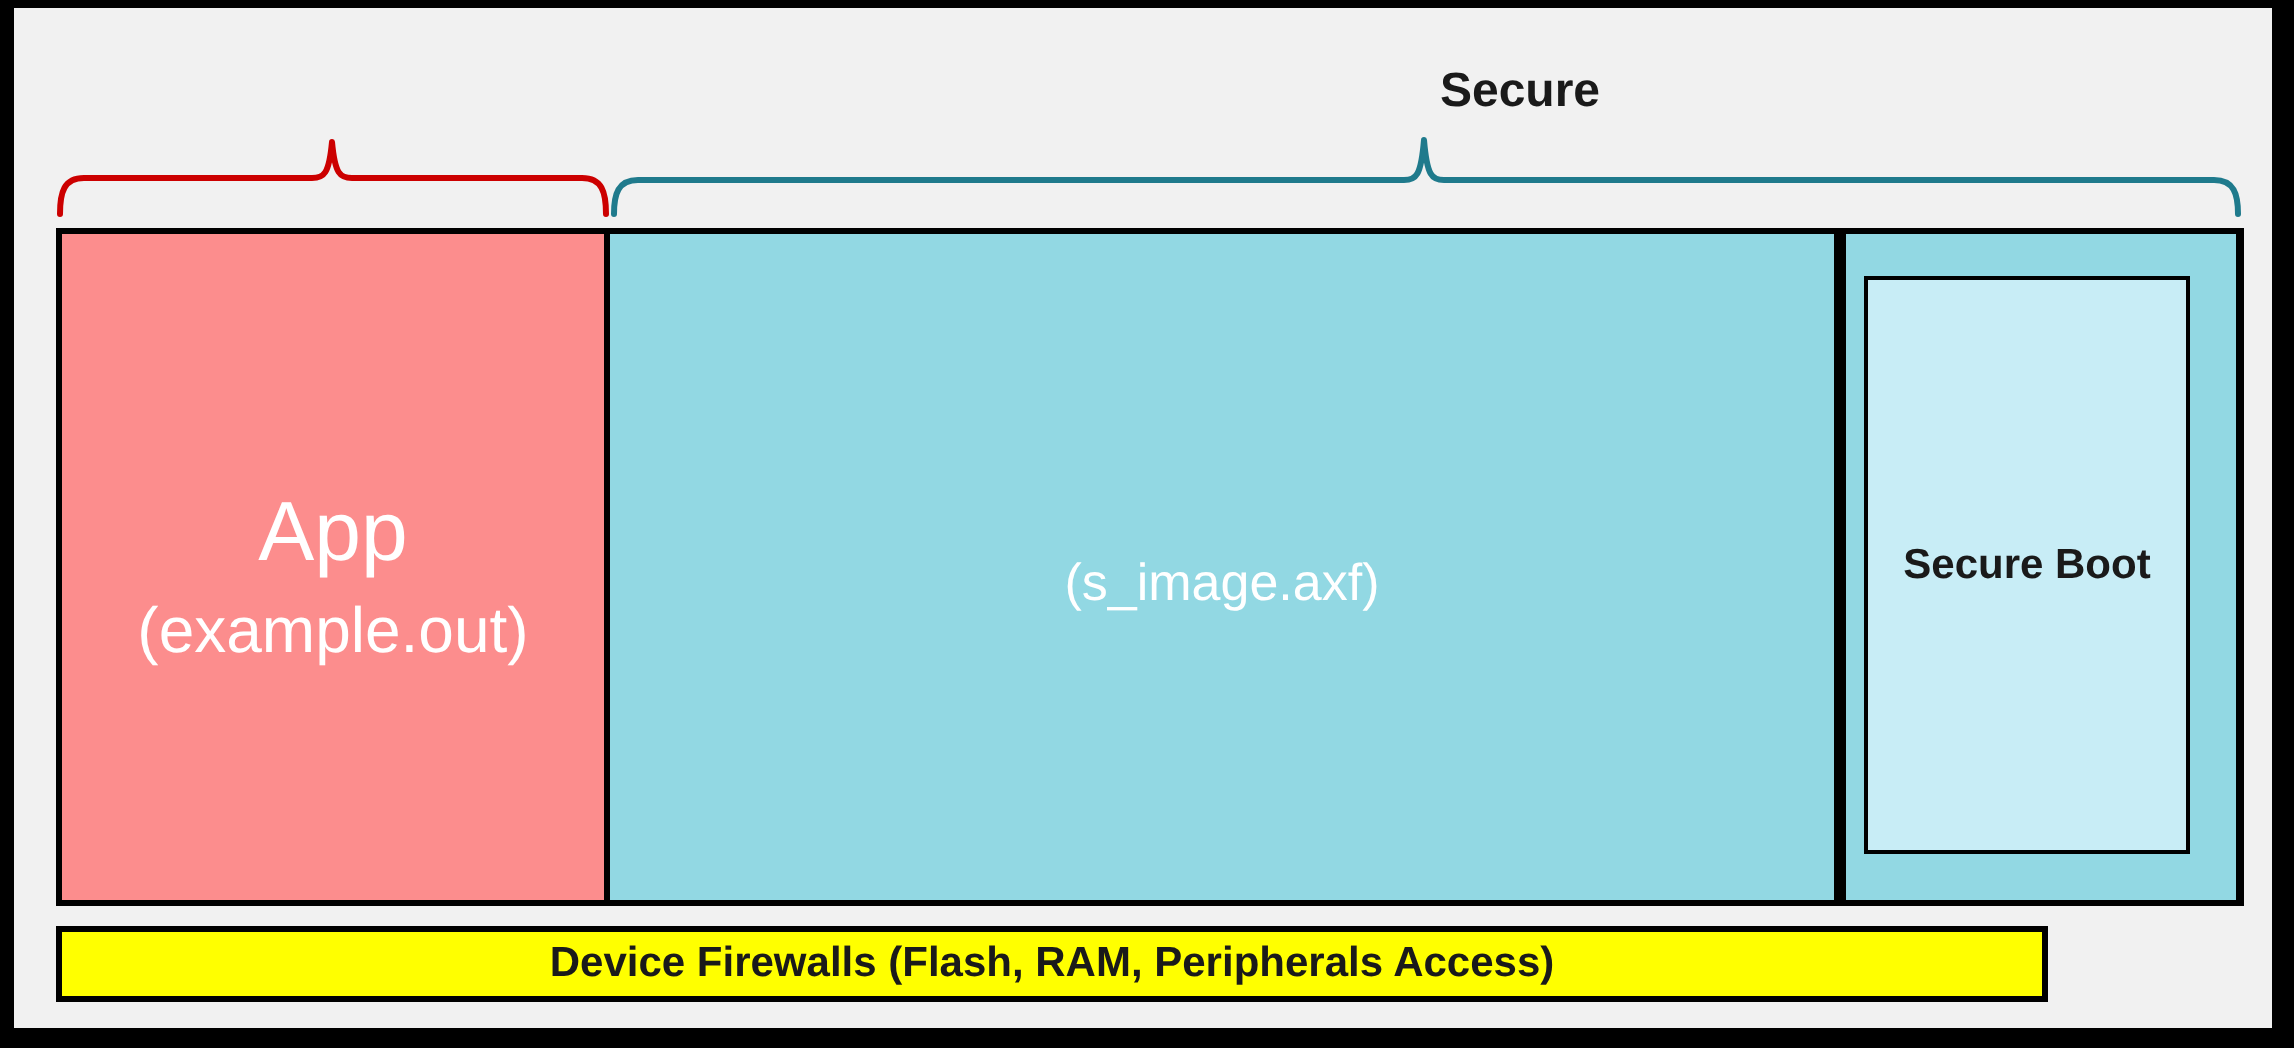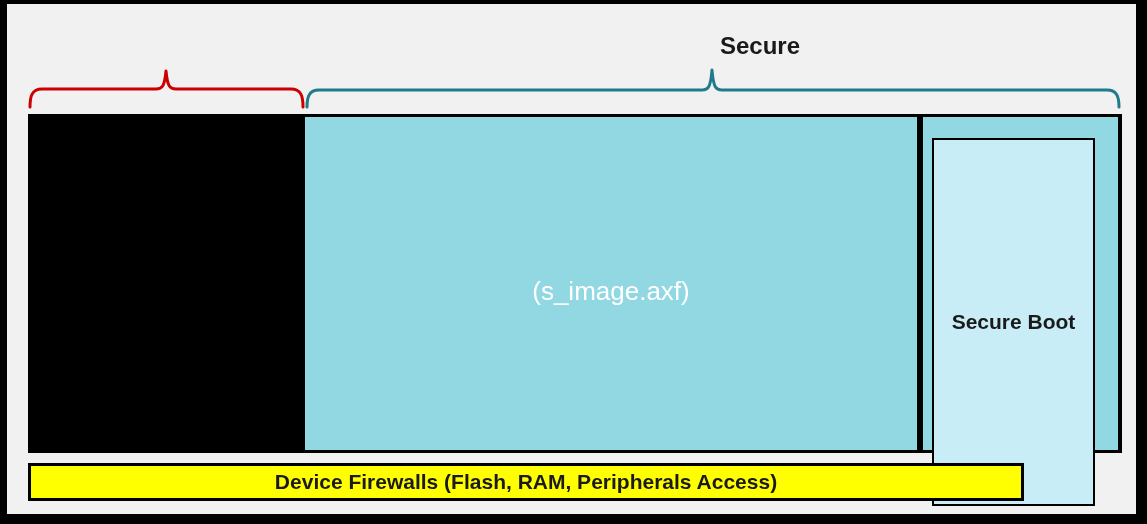--- a/index.html
+++ b/index.html
@@ -83,21 +83,21 @@
   .spe .box-subtitle { font-size: 26px; }
   .boot-outer {
     position: absolute;
     top: 3px; left: 895px;
     width: 195px; height: 333px;
     background: var(--spe-fill);
   }
   .boot-inner {
     position: absolute;
     left: 9px; top: 21px;
-    width: 163px; height: 368px;
+    width: 163px; height: 289px;
     background: var(--boot-fill);
     border: 2px solid #000;
     display: flex;
     align-items: center;
     justify-content: center;
     font-size: 21px;
     font-weight: 700;
     color: var(--label-text);
     text-align: center;
   }
@@ -123,20 +123,24 @@
   <div class="inner-bg"></div>
 
   <div class="region-label s">Secure</div>
 
   <svg class="braces" viewBox="0 0 1147 524" xmlns="http://www.w3.org/2000/svg">
     <path class="brace-ns" d="M 30 107 C 30 96 32 89 42 89 L 156 89 C 162 89 164.5 87 166 71 C 167.5 87 170 89 176 89 L 291 89 C 301 89 303 96 303 107"></path>
     <path class="brace-s" d="M 307 107 C 307 97 309 90 319 90 L 702 90 C 708 90 710.5 88 712 70 C 713.5 88 716 90 722 90 L 1107 90 C 1117 90 1119 97 1119 107"></path>
   </svg>
 
   <div class="row">
+    <div class="box app">
+      <div class="box-title">App</div>
+      <div class="box-subtitle">(example.out)</div>
+    </div>
 
     <div class="box spe">
       <div class="box-subtitle">(s_image.axf)</div>
     </div>
 
     <div class="boot-outer">
       <div class="boot-inner">
         <span>Secure Boot</span>
       </div>
     </div>

